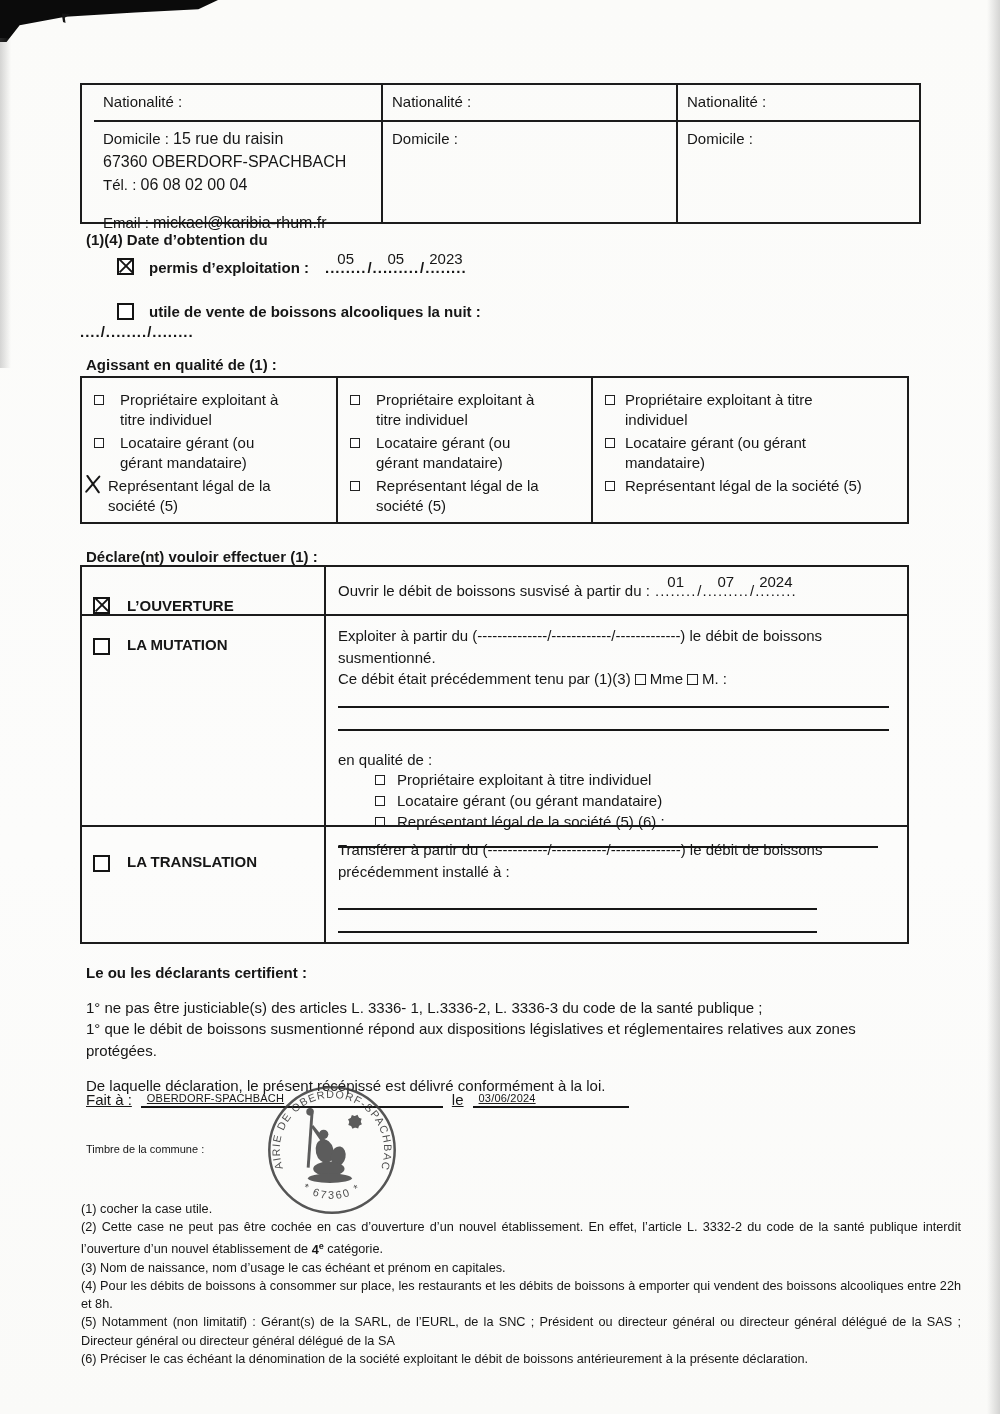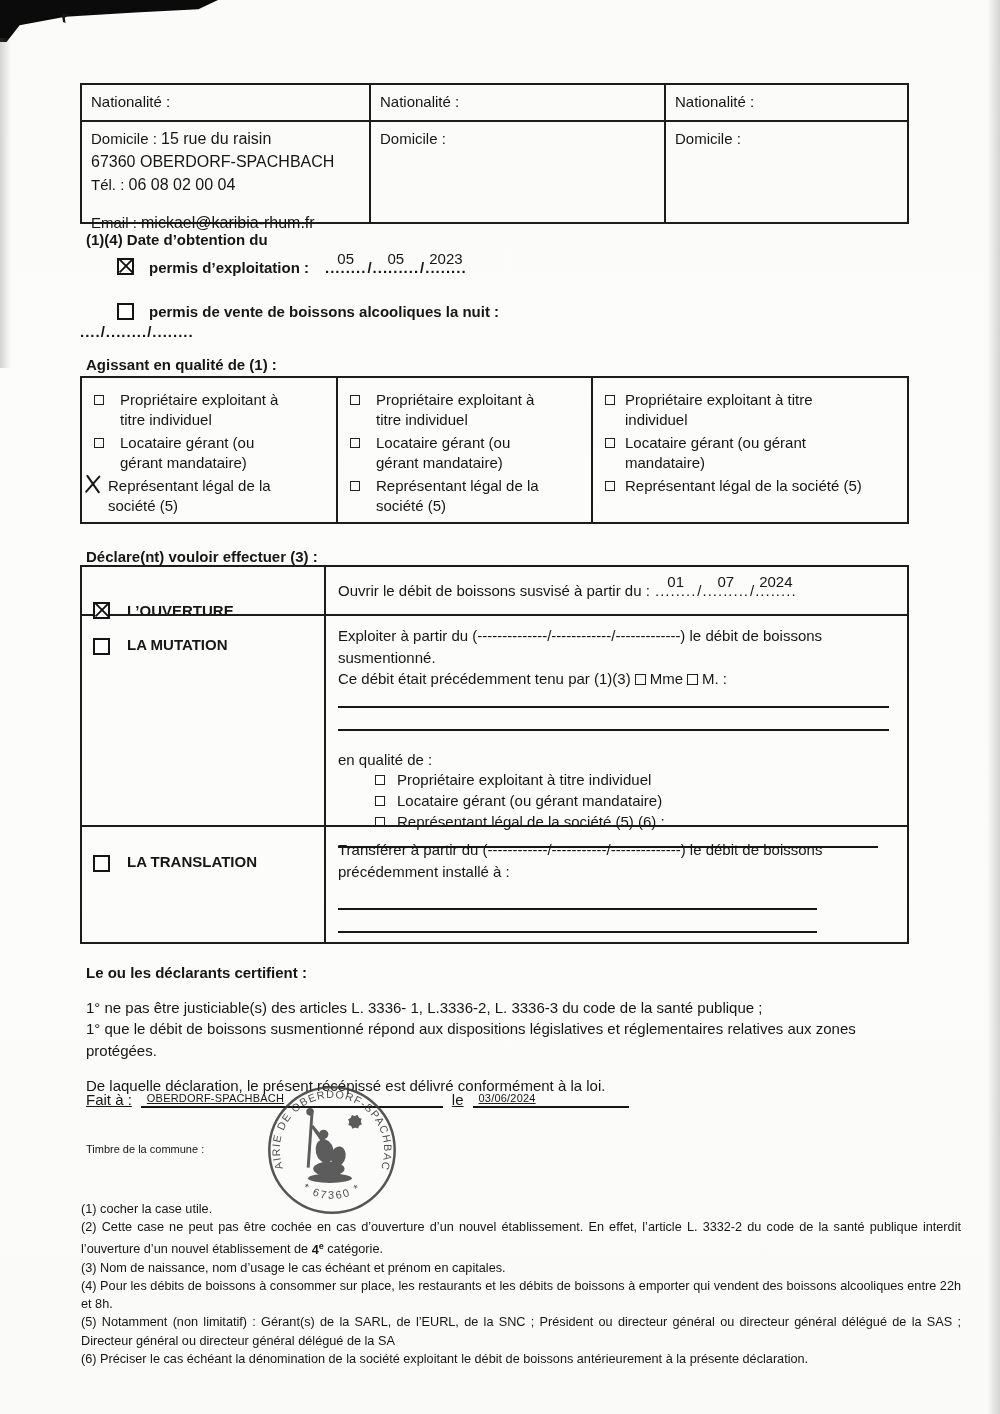--- a/index.html
+++ b/index.html
@@ -39,21 +39,21 @@
 
   
   .dseg { position:relative; display:inline-block; padding:0 1px; }
   .dseg .val { position:absolute; left:50%; bottom:9px; transform:translateX(-50%);
                font-weight:normal; font-size:15px; white-space:nowrap; }
   .dots { letter-spacing:1px; }
 
   
   .idtable { left:80px; top:83px; width:825px; display:grid;
     grid-template-columns:287px 295px 243px; grid-template-rows:35px 102px;
-    border:2px solid #1c1c1c; font-size:15px; }
+    border:2px solid #1c1c1c; font-size:15px;padding-left:12px; }
   .idtable > div { padding:5px 9px; line-height:23px; }
   .idtable > div:nth-child(2),.idtable > div:nth-child(3),
   .idtable > div:nth-child(5),.idtable > div:nth-child(6) { border-left:2px solid #1c1c1c; }
   .idtable > div:nth-child(4),.idtable > div:nth-child(5),
   .idtable > div:nth-child(6) { border-top:2px solid #1c1c1c; }
   .fillv { font-size:16px; }
 
   
   .obtention { left:86px; top:231px; width:760px; font-size:15px; }
   .permis-line { margin:10px 0 0 31px; display:flex; gap:15px; align-items:flex-end; }
@@ -81,21 +81,21 @@
   
   .dtable { left:80px; top:565px; width:825px; display:grid;
     grid-template-columns:242px 583px; grid-template-rows:47px 211px 117px;
     border:2px solid #1c1c1c; font-size:15px; }
   .dtable > div { border-left:2px solid #1c1c1c; }
   .dtable > div:nth-child(odd) { border-left:none; }
   .dtable > div:nth-child(3),.dtable > div:nth-child(4),
   .dtable > div:nth-child(5),.dtable > div:nth-child(6) { border-top:2px solid #1c1c1c; }
   .dl-left { display:flex; gap:17px; padding-left:11px; }
   .dl-left .lab { font-weight:bold; }
-  .row1.dl-left { align-items:center;margin-top:40px; }
+  .row1.dl-left { align-items:flex-end;margin-top:40px; }
   .row2.dl-left { padding-top:20px; } .row2 .cb { margin-top:2px; }
   .row3.dl-left { padding-top:26px; } .row3 .cb { margin-top:2px; }
   .dl-right { padding:0 12px; line-height:21.5px; }
   .dr1 { padding-top:13px; }
   .wline { height:0; border-top:2px solid #171717; }
   .mut-items { margin-left:37px; }
   .mut-items .chk-item { gap:12px; margin-bottom:1px; }
   .inline-sq { display:inline-block; width:9px; height:9px; border:1.6px solid #222;
                margin:0 4px; vertical-align:-1px; }
 
@@ -148,21 +148,21 @@
     <div class="b">(1)(4) Date d’obtention du</div>
     <div class="permis-line">
       <span class="cb checked"></span>
       <span class="b">permis d’exploitation :</span>
       <span class="b">
         <span class="dseg"><span class="val">05</span><span class="dots">........</span></span><span>/</span><span class="dseg"><span class="val">05</span><span class="dots">.........</span></span><span>/</span><span class="dseg"><span class="val">2023</span><span class="dots">........</span></span>
       </span>
     </div>
     <div class="permis-line2">
       <span class="cb"></span>
-      <span class="b">permis de vente de boissons alcooliques la nuit :</span>
+      <span class="b">utile de vente de boissons alcooliques la nuit :</span>
     </div>
     <div class="empty-dots">..../......../........</div>
   </div>
 
   <div class="abs sec-head agissant-head">Agissant en qualité de (1) :</div>
   <div class="abs agtable">
     <div class="agc agc1">
       <div class="chk-item">
           <span class="sq"></span>
           <span class="txt">Propriétaire exploitant à titre individuel</span>
@@ -199,21 +199,21 @@
           <span class="sq"></span>
           <span class="txt">Locataire gérant (ou gérant mandataire)</span>
         </div>
       <div class="chk-item">
           <span class="sq"></span>
           <span class="txt">Représentant légal de la société (5)</span>
         </div>
     </div>
   </div>
 
-  <div class="abs sec-head declare-head">Déclare(nt) vouloir effectuer (3) :</div>
+  <div class="abs sec-head declare-head">Déclare(nt) vouloir effectuer (1) :</div>
   <div class="abs dtable">
     <div class="dl-left row1">
       <span class="cb checked"></span>
       <span class="lab">L’OUVERTURE</span>
     </div>
     <div class="dl-right">
       <div class="dr1">
         <span>Ouvrir le débit de boissons susvisé à partir du :</span>
         <span>
           <span class="dseg"><span class="val">01</span><span class="dots">........</span></span><span>/</span><span class="dseg"><span class="val">07</span><span class="dots">.........</span></span><span>/</span><span class="dseg"><span class="val">2024</span><span class="dots">........</span></span>

